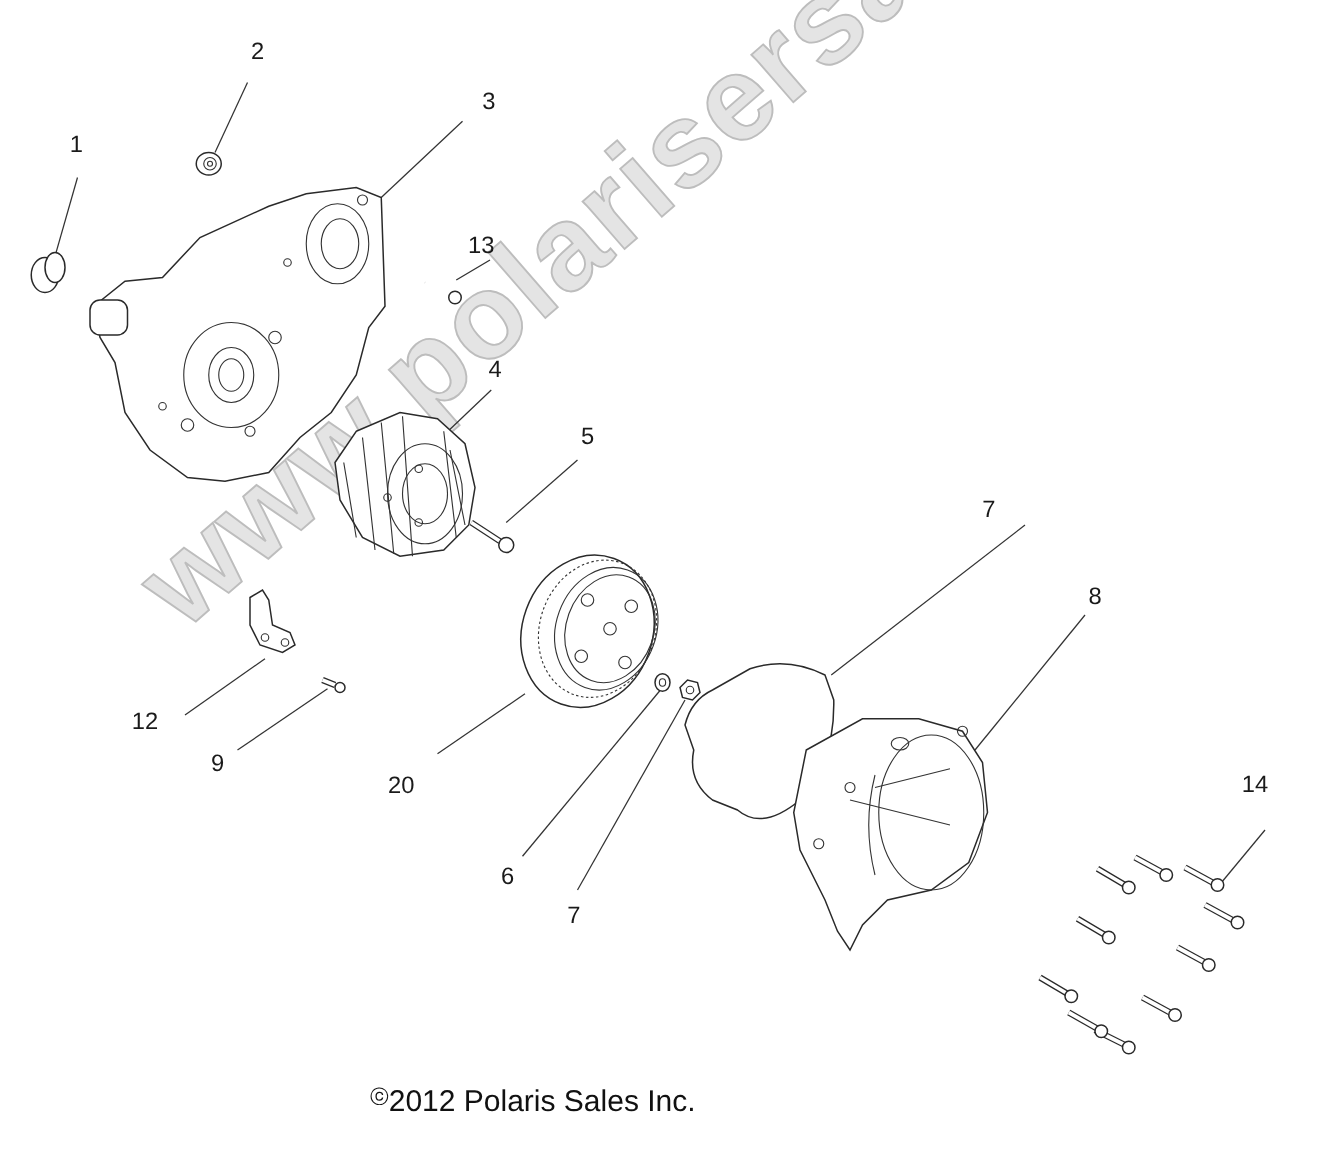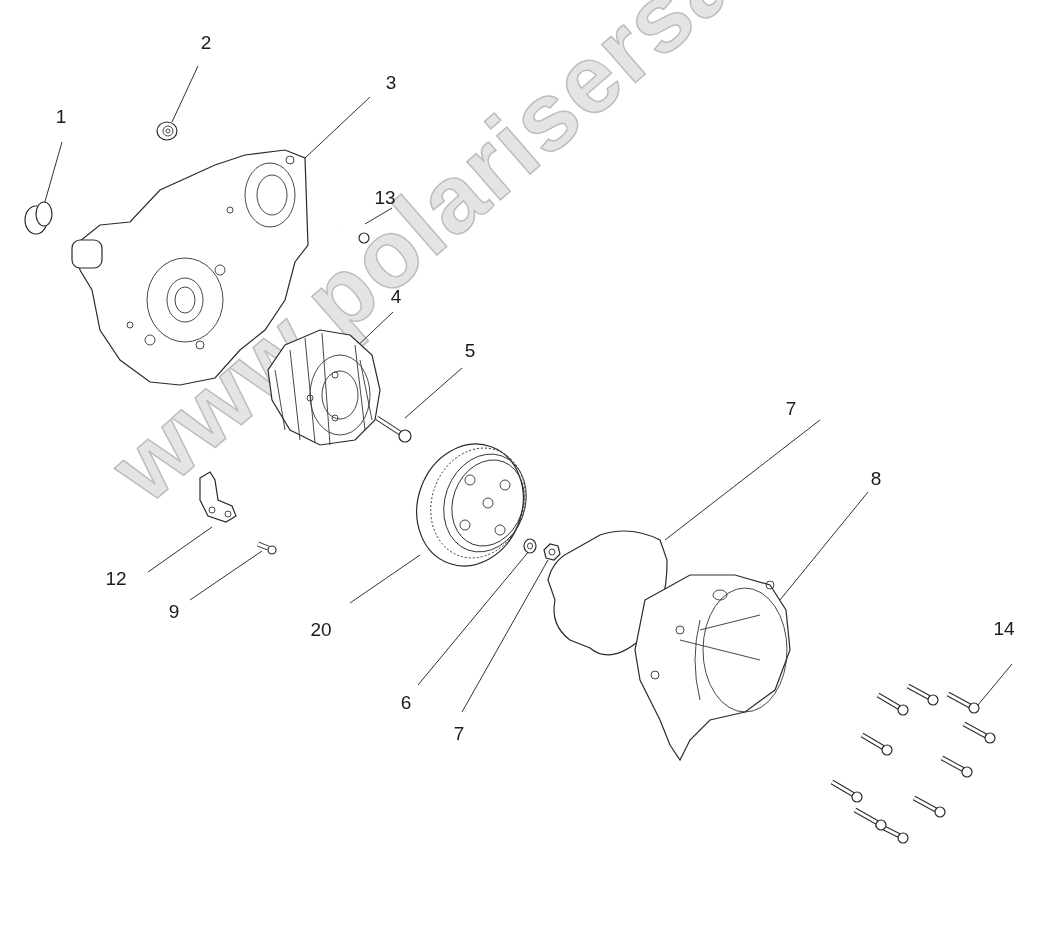--- a/index.html
+++ b/index.html
@@ -187,13 +187,16 @@
   <div class="callout" style="left:406px;top:702px">6</div>
   <div class="callout" style="left:791px;top:408px">7</div>
   <div class="callout" style="left:876px;top:478px">8</div>
   <div class="callout" style="left:174px;top:611px">9</div>
   <div class="callout" style="left:459px;top:733px">7</div>
   <div class="callout" style="left:321px;top:629px">20</div>
   <div class="callout" style="left:116px;top:578px">12</div>
   <div class="callout" style="left:385px;top:197px">13</div>
   <div class="callout" style="left:1004px;top:628px">14</div>
 
+  <div class="copyright">
+    <span class="c">ⓒ</span><span>2012 Polaris Sales Inc.</span>
+  </div>
 </div>
 
 </body></html>

